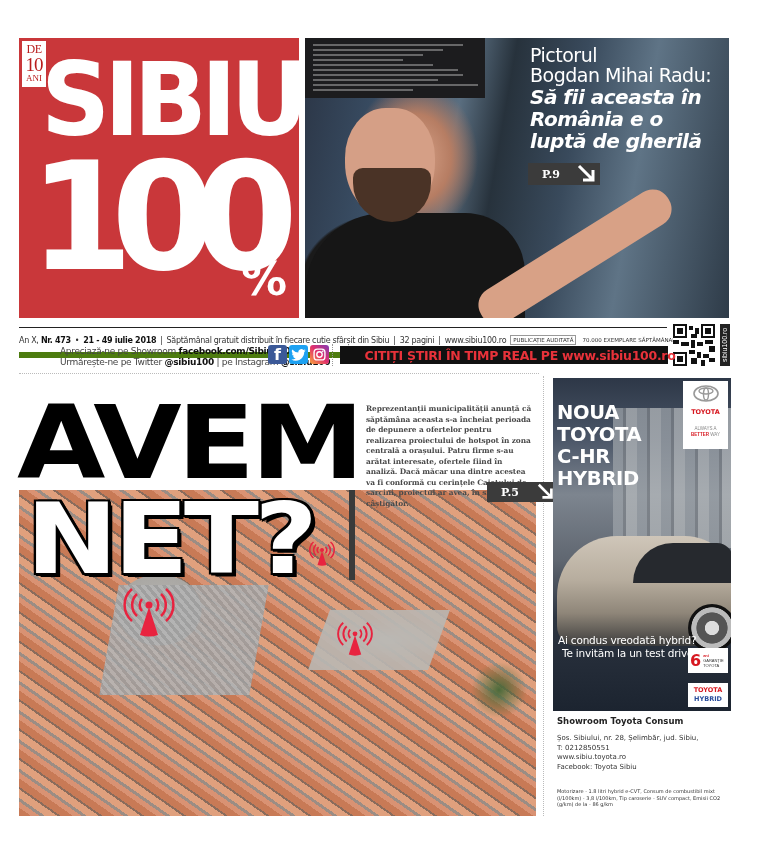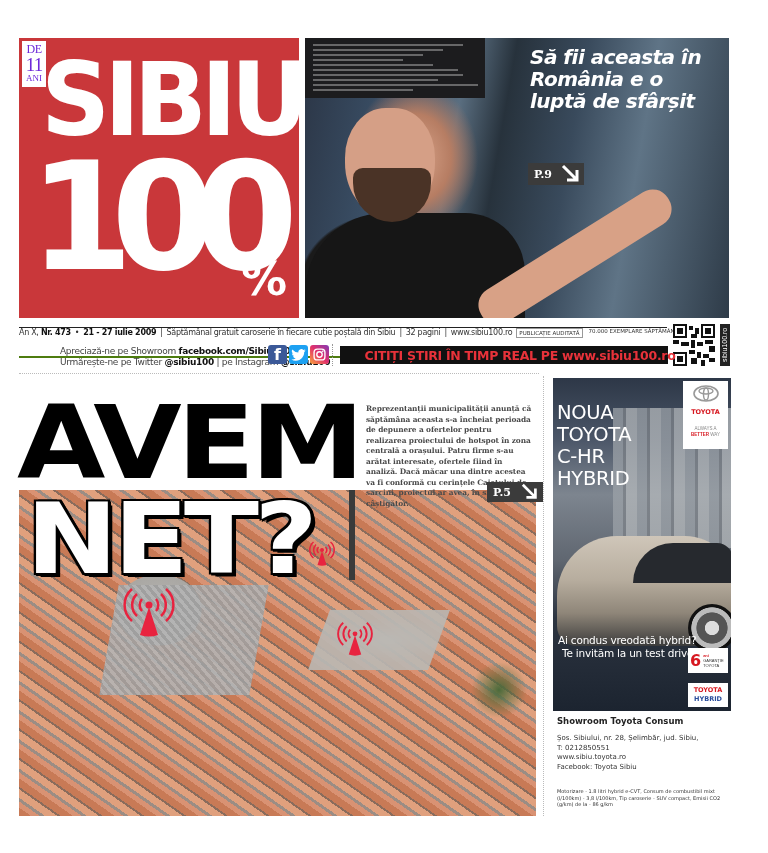--- a/index.html
+++ b/index.html
@@ -6,21 +6,21 @@
   html, body { width: 768px; height: 853px; background: #ffffff; overflow: hidden; }
   body { position: relative; font-family: "Liberation Sans", sans-serif; color: #222; }
 
   
   .logo-box {
     position: absolute; left: 19px; top: 38px; width: 280px; height: 280px;
     background: #c9373a; overflow: hidden;
   }
   .de-ani {
     position: absolute; left: 3px; top: 3px; width: 24px; height: 46px;
-    background: #fff; color: #6d28d9; text-align: center;
+    background: #fff; color: #b91c1c; text-align: center;
     font-family: "Liberation Serif", serif; line-height: 1;
     padding-top: 2px;
   }
   .de-ani .de { font-size: 12px; display: block; letter-spacing: -0.5px; }
   .de-ani .num { font-size: 19px; display: block; letter-spacing: -1px; }
   .de-ani .ani { font-size: 9px; display: block; }
   .logo-sibiu {
     position: absolute; left: 22px; top: 14px; width: 260px;
     font-family: "DejaVu Sans", sans-serif; font-weight: bold;
     font-size: 96px; color: #fff; letter-spacing: -6px; line-height: 1;
@@ -78,33 +78,33 @@
   }
   .cover-headline {
     font-family: "DejaVu Sans", sans-serif; font-size: 20px; line-height: 22px;
     font-weight: bold; font-style: italic; margin-top: 1px; letter-spacing: -0.5px;
   }
   .page-ref {
     position: absolute; height: 22px; display: flex; align-items: stretch;
   }
   .page-ref .label {
     background: #3b3b3b; color: #fff; font-family: "DejaVu Serif", serif;
-    font-weight: bold; font-size: 11px; padding: 0 6px; display: flex; align-items: center;
+    font-weight: bold; font-size: 11px; padding: 0 14px; display: flex; align-items: center;
   }
   .page-ref .arrow {
     width: 26px; background: #3b3b3b; position: relative;
   }
   .page-ref .arrow svg { position: absolute; left: 3px; top: 1px; }
   .ref-p9 { left: 528px; top: 163px; }
 
   
   .info-strip {
     position: absolute; left: 19px; top: 327px; width: 648px; height: 31px;
-    display: flex; align-items: flex-start; font-size: 8px; color: #333; white-space: nowrap;
-    border-top: 1px solid #222; border-bottom: 2px solid #4d7c0f;
+    display: flex; align-items: center; font-size: 8px; color: #333; white-space: nowrap;
+    border-top: 1px solid #222; border-bottom: 6px solid #4d7c0f;
     font-family: "DejaVu Sans", sans-serif; letter-spacing: -0.3px;
   }
   .info-strip b { font-weight: bold; color: #111; }
   .info-strip .sep { margin: 0 4px; }
   .audit {
     font-size: 5.5px; border: 1px solid #999; padding: 0 2px; margin-left: 4px;
     line-height: 8px; letter-spacing: 0;
   }
   .audit-icon { display: inline-block; width: 16px; height: 8px; margin: 0 3px;
     background: repeating-linear-gradient(90deg, #aaa 0 2px, #ddd 2px 3px); }
@@ -214,21 +214,21 @@
   .ad .car-glass {
     position: absolute; left: 80px; top: 165px; width: 100px; height: 40px;
     background: #26292e; border-radius: 50px 20px 0 0;
   }
   .ad .wheel {
     position: absolute; left: 135px; top: 226px; width: 48px; height: 48px;
     border-radius: 50%; background: radial-gradient(circle, #ddd 0 20%, #555 22% 45%, #bbb 47% 60%, #111 62%);
   }
   .ad-headline {
     position: absolute; left: 4px; top: 24px; color: #fff;
-    font-family: "DejaVu Sans", sans-serif; font-weight: normal; font-size: 19.5px;
+    font-family: "DejaVu Sans", sans-serif; font-weight: bold; font-size: 19.5px;
     line-height: 22px; letter-spacing: -0.3px;
   }
   .toyota-badge {
     position: absolute; left: 130px; top: 3px; width: 45px; height: 68px; background: #fff;
     text-align: center; padding-top: 4px;
   }
   .toyota-badge .word { color: #d71921; font-size: 6.5px; font-weight: bold; margin-top: 2px; font-family: "DejaVu Sans", sans-serif; }
   .toyota-badge .tag { font-size: 4.5px; color: #888; margin-top: 10px; line-height: 6px; }
   .toyota-badge .tag b { color: #d71921; }
   .ad-cta {
@@ -254,21 +254,21 @@
   .showroom .name { font-weight: bold; font-size: 8.5px; margin-bottom: 8px; }
   .showroom .line { font-size: 7px; line-height: 9.5px; color: #333; }
   .showroom .specs { font-size: 5px; line-height: 6.5px; color: #333; margin-top: 16px; }
 </style>
 </head>
 <body>
 
 <div class="logo-box">
   <div class="de-ani">
     <span class="de">DE</span>
-    <span class="num">11</span>
+    <span class="num">10</span>
     <span class="ani">ANI</span>
   </div>
   <div class="logo-sibiu">SIBIU</div>
   <div class="logo-100">100</div>
   <div class="logo-pct">%</div>
 </div>
 
 <div class="cover-photo">
   <div class="placard">
     <div class="placard-lines">
@@ -283,42 +283,46 @@
       <span style="top:46px;width:165px"></span>
         <span style="top:51px;width:100px"></span>
     </div>
   </div>
   <div class="shirt"></div>
   <div class="head"></div>
   <div class="beard"></div>
   <div class="arm"></div>
 </div>
 <div class="cover-title">
+  <div class="cover-kicker">
+    <div>Pictorul</div>
+    <div>Bogdan Mihai Radu:</div>
+  </div>
   <div class="cover-headline">
     <div>Să fii aceasta în</div>
     <div>România e o</div>
-    <div>luptă de sfârșit</div>
+    <div>luptă de gherilă</div>
   </div>
 </div>
 <div class="page-ref ref-p9">
   <span class="label">P.9</span>
   <span class="arrow">
     <svg width="20" height="20" viewBox="0 0 20 20">
         <path d="M2 2 L16 16 M16 6 L16 16 L6 16" stroke="#fff" stroke-width="3" fill="none"></path>
       </svg>
   </span>
 </div>
 
 <div class="info-strip">
   <span>An X,</span>&nbsp;
   <b>Nr. 473</b>
   <span class="sep">•</span>
-  <b>21 - 27 iulie 2009</b>
+  <b>21 - 49 iulie 2018</b>
   <span class="sep">|</span>
-  <span>Săptămânal gratuit caroserie în fiecare cutie poștală din Sibiu</span>
+  <span>Săptămânal gratuit distribuit în fiecare cutie sfârșit din Sibiu</span>
   <span class="sep">|</span>
   <span>32 pagini</span>
   <span class="sep">|</span>
   <span>www.sibiu100.ro</span>
   <span class="audit">PUBLICAȚIE AUDITATĂ</span>
   <span class="audit-icon"></span>
   <span class="copies">70.000 EXEMPLARE SĂPTĂMÂNAL</span>
 </div>
 <div class="qr">
   <svg width="42" height="42" viewBox="0 0 21 21" shape-rendering="crispEdges">

